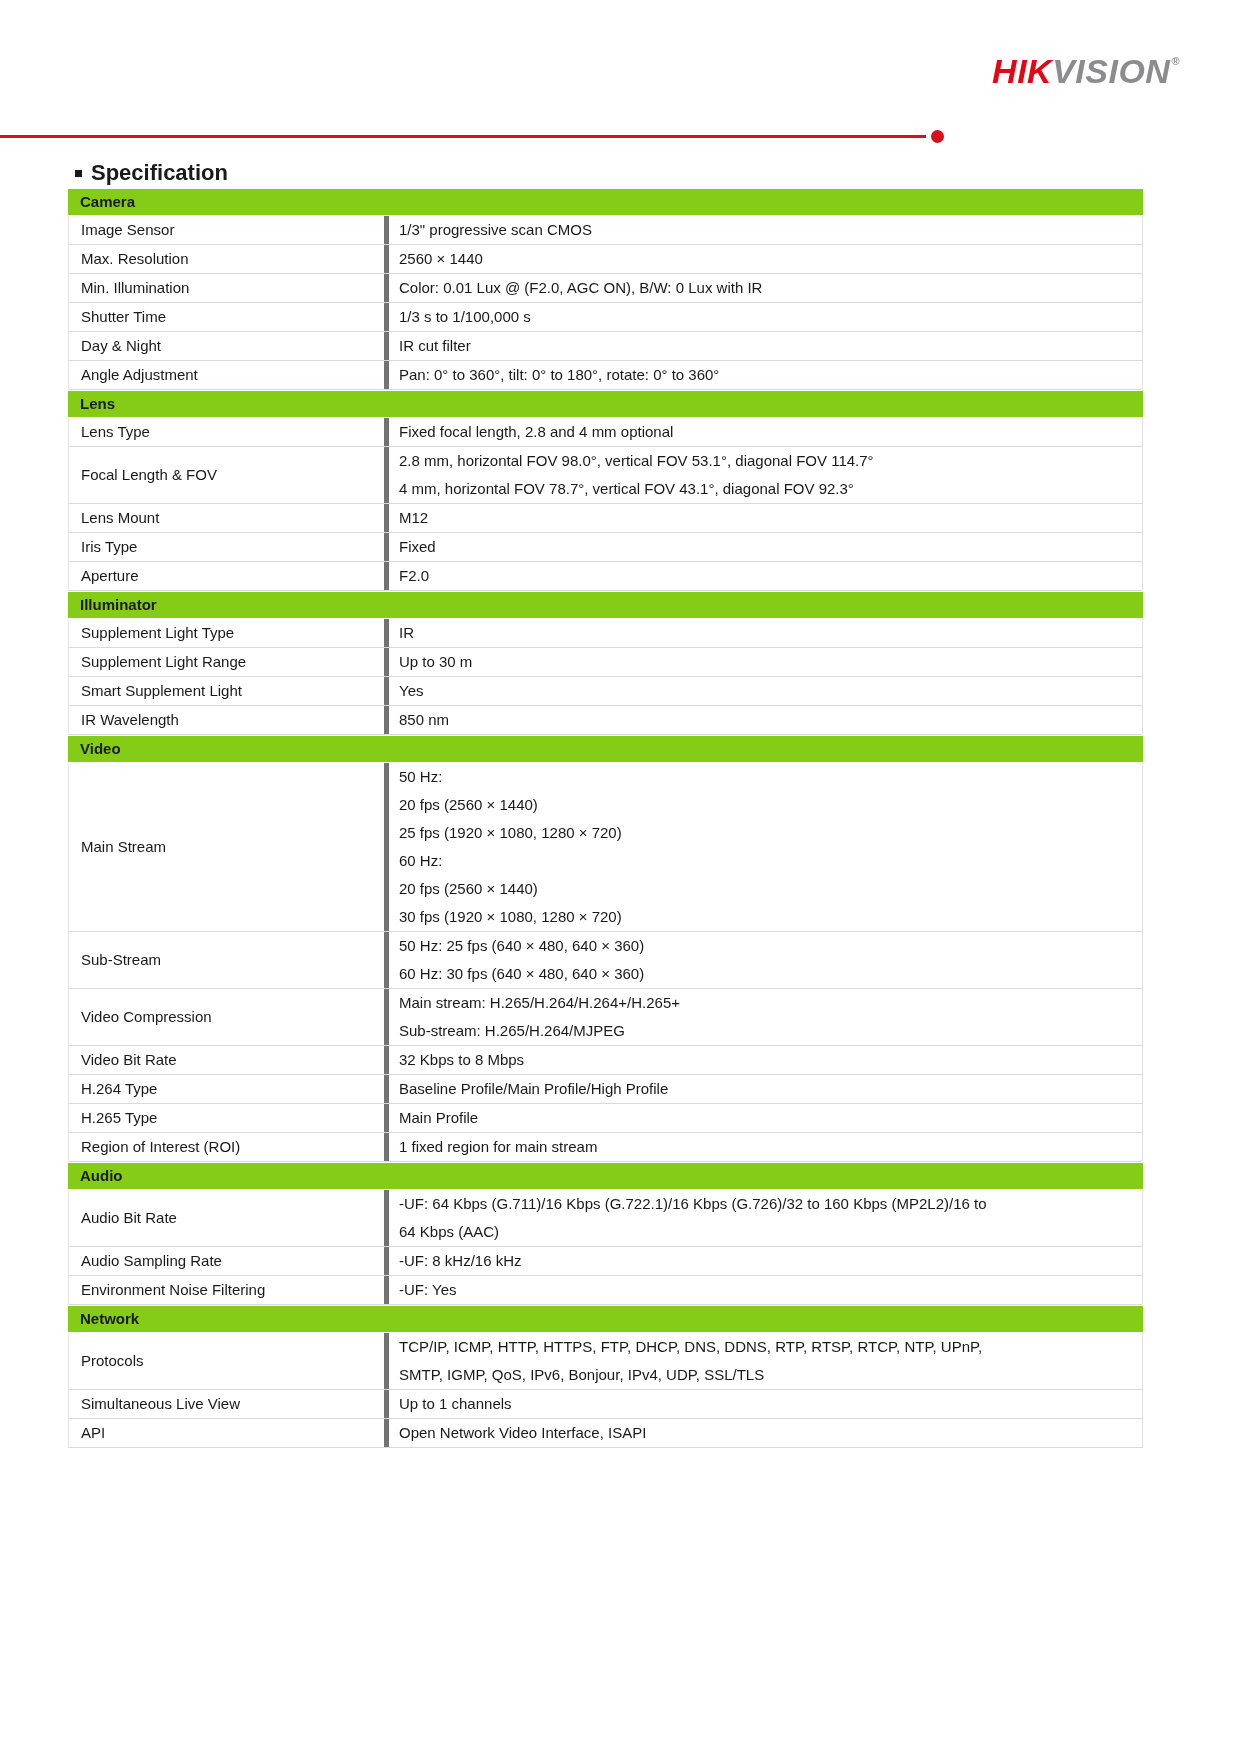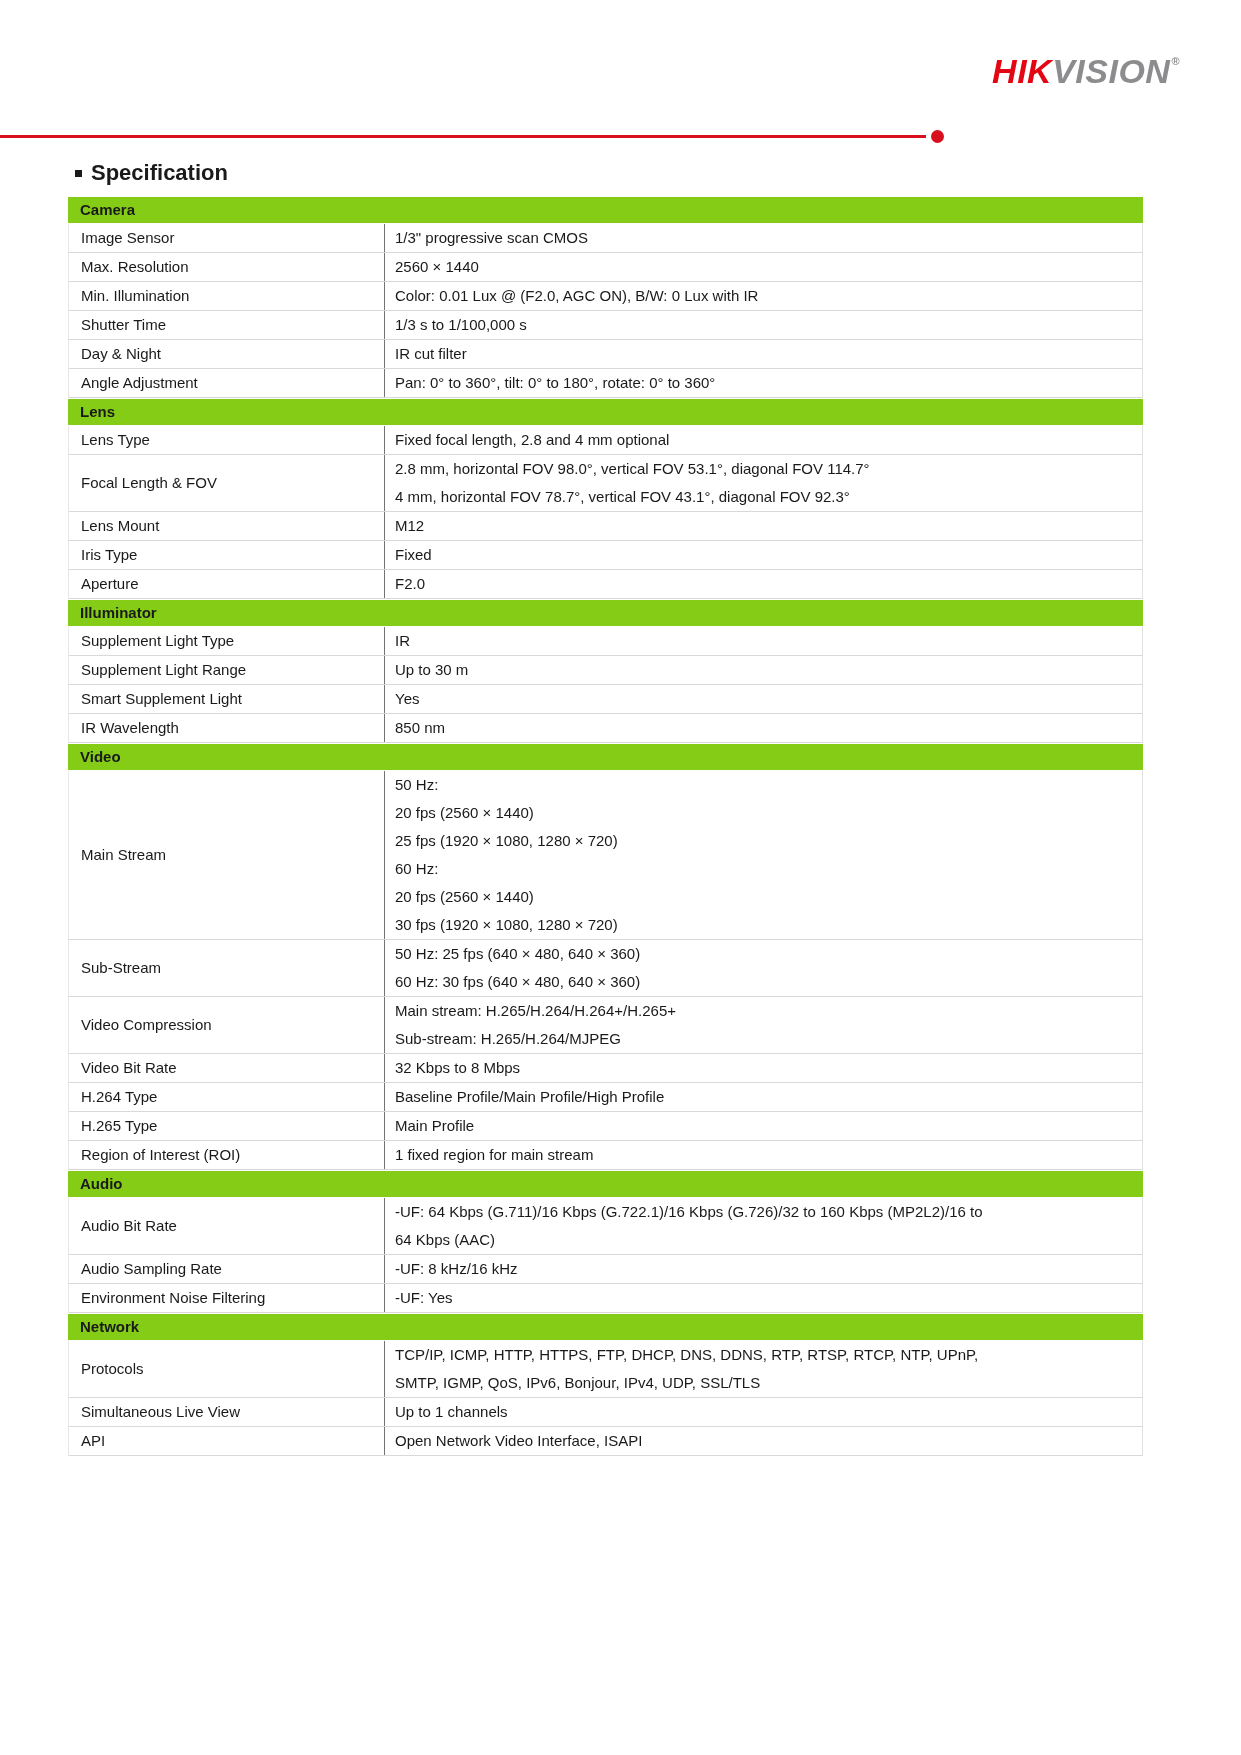--- a/index.html
+++ b/index.html
@@ -30,21 +30,21 @@
   }
   .rule-dot {
     position: absolute; top: 130px; left: 931px;
     width: 13px; height: 13px; border-radius: 50%;
     background: #d8101e;
   }
 
   
   .content { position: absolute; top: 160px; left: 68px; width: 1073px; }
 
-  .title-row { display: flex; align-items: center; margin: 0 0 10px 7px; }
+  .title-row { display: flex; align-items: center; margin: 0 0 2px 7px; }
   .bullet { width: 7px; height: 7px; background: #1a1a1a; flex: 0 0 auto; }
   .title {
     font-size: 22px; font-weight: bold; margin: 0 0 0 9px;
     color: #1a1a1a;
   }
 
   
   .spec-table {
     width: 100%;
     font-size: 15px;
@@ -57,21 +57,21 @@
     height: 26px; line-height: 26px;
     padding-left: 12px;
     border-top: 1px solid #ffffff;
     border-bottom: 1px solid #ffffff;
     margin: 0 -1px;               
   }
   .row { display: flex; border-bottom: 1px solid #d9d9d9; background: #ffffff; }
   .row .label {
     width: 303px; flex: 0 0 auto;
     padding-left: 12px;
-    border-right: 1px solid #737373;
+    border-right: 5px solid #737373;
     display: flex; align-items: center;
   }
   .row .value { flex: 1 1 auto; padding: 0 8px 0 10px; }
   .line { line-height: 28px; white-space: nowrap; }
   .label .line { white-space: normal; }
 </style>
 </head>
 <body>
 
 <div class="page">

